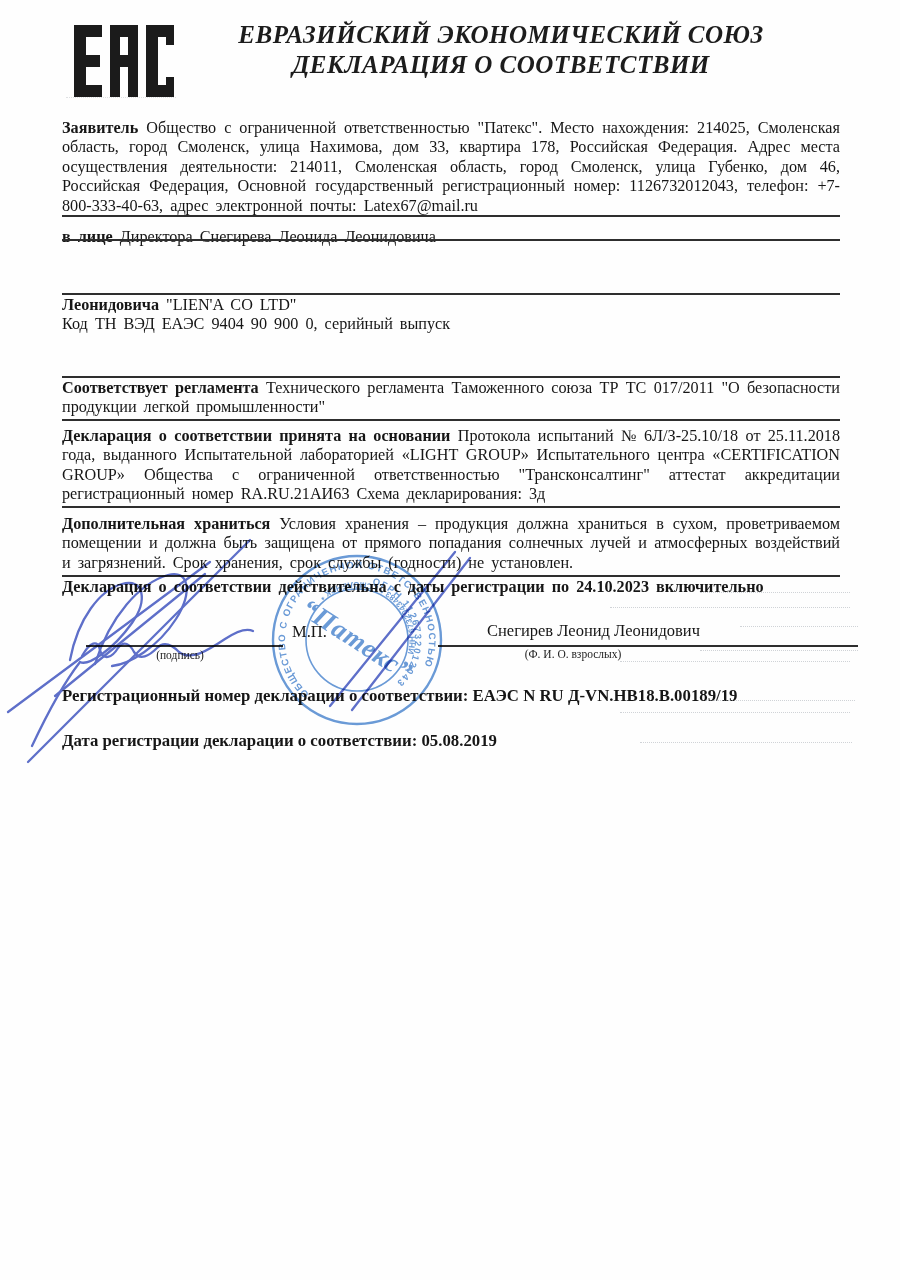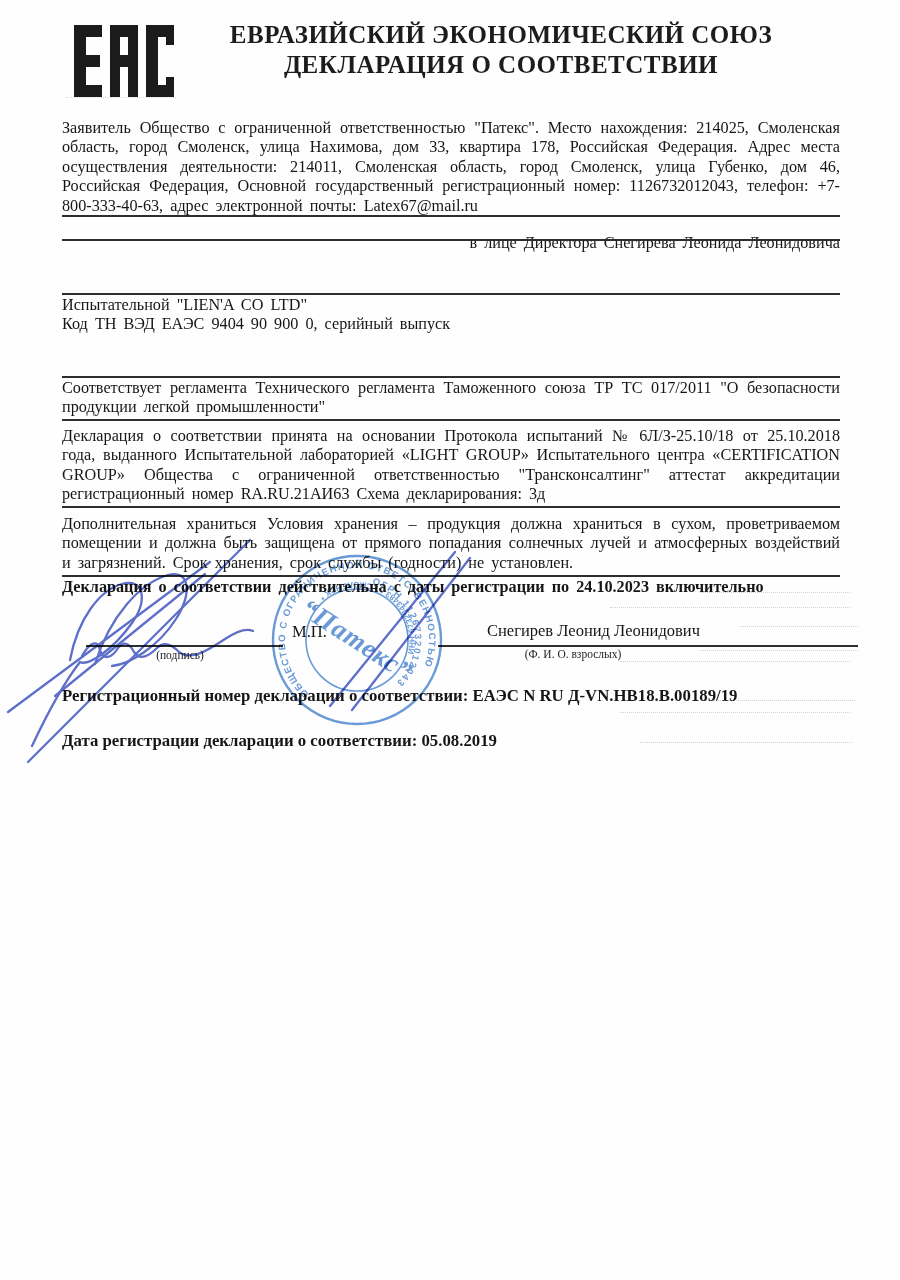--- a/index.html
+++ b/index.html
@@ -6,29 +6,29 @@
   .page{
     position:relative;width:900px;height:1280px;margin:0 auto;
     background:#fefefe;
     font-family:"Liberation Serif","DejaVu Serif",serif;
     color:#161616;overflow:hidden;
   }
   
   .logo{position:absolute;left:72px;top:24px;width:104px;height:74px;}
   .title{
     position:absolute;left:170px;top:20px;width:662px;text-align:center;
-    font-weight:bold;font-size:25px;line-height:30px;letter-spacing:.5px;color:#1c1c1c;
+    font-weight:bold;font-size:25px;line-height:30px;letter-spacing:.5px;color:#1c1c1c;font-style:italic;
   }
   
   .blk{
     position:absolute;left:62px;width:778px;
     font-size:16.2px;line-height:19.4px;text-align:justify;word-spacing:3px;
   }
   .blk p{margin:0;}
-  .blk b{font-weight:normal;}
+  .blk b{font-weight:bold;}
   .hr{position:absolute;left:62px;width:778px;height:2px;background:#2e2e2e;}
   .bold-line{font-weight:bold;text-align:left;}
   
   .mp{position:absolute;left:292px;top:622px;font-size:16.5px;}
   .signer{position:absolute;left:487px;top:621px;font-size:16.5px;}
   .sigline{position:absolute;height:1.6px;background:#2e2e2e;top:645px;}
   .sigline.left{left:86px;width:197px;}
   .sigline.right{left:438px;width:420px;}
   .caption{position:absolute;font-size:11.5px;color:#222;text-align:center;}
   .cap-sign{left:110px;top:649px;width:140px;}
@@ -58,40 +58,40 @@
   <div class="title">
     <div>ЕВРАЗИЙСКИЙ ЭКОНОМИЧЕСКИЙ СОЮЗ</div>
     <div>ДЕКЛАРАЦИЯ О СООТВЕТСТВИИ</div>
   </div>
 
   <div class="blk" style="top:119px">
     <p><b>Заявитель</b> <span>Общество с ограниченной ответственностью "Патекс". Место нахождения: 214025, Смоленская область, город Смоленск, улица Нахимова, дом 33, квартира 178, Российская Федерация. Адрес места осуществления деятельности: 214011, Смоленская область, город Смоленск, улица Губенко, дом 46, Российская Федерация, Основной государственный регистрационный номер: 1126732012043, телефон: +7-800-333-40-63, адрес электронной почты: Latex67@mail.ru</span></p>
   </div>
   <div class="hr" style="top:215px"></div>
 
-  <div class="blk" style="top:234px;text-align:right">
+  <div class="blk" style="top:228px;text-align:left">
     <p><b>в лице</b> <span>Директора Снегирева Леонида Леонидовича</span></p>
   </div>
   <div class="hr" style="top:239px;height:2.4px"></div>
 
   <div class="hr" style="top:293px;height:2.4px"></div>
 
   <div class="blk" style="top:296px">
-    <p><b>Испытательной</b> <span>"LIEN'A CO LTD"</span></p>
+    <p><b>Леонидовича</b> <span>"LIEN'A CO LTD"</span></p>
     <p>Код ТН ВЭД ЕАЭС 9404 90 900 0, серийный выпуск</p>
   </div>
   <div class="hr" style="top:376px"></div>
 
   <div class="blk" style="top:379px">
     <p><b>Соответствует регламента</b> <span>Технического регламента Таможенного союза ТР ТС 017/2011 "О безопасности продукции легкой промышленности"</span></p>
   </div>
   <div class="hr" style="top:419px;height:2.4px"></div>
 
   <div class="blk" style="top:427px">
-    <p><b>Декларация о соответствии принята на основании</b> <span>Протокола испытаний № 6Л/З-25.10/18 от 25.10.2018 года, выданного Испытательной лабораторией «LIGHT GROUP» Испытательного центра «CERTIFICATION GROUP» Общества с ограниченной ответственностью "Трансконсалтинг" аттестат аккредитации регистрационный номер RA.RU.21АИ63 Схема декларирования: 3д</span></p>
+    <p><b>Декларация о соответствии принята на основании</b> <span>Протокола испытаний № 6Л/З-25.10/18 от 25.11.2018 года, выданного Испытательной лабораторией «LIGHT GROUP» Испытательного центра «CERTIFICATION GROUP» Общества с ограниченной ответственностью "Трансконсалтинг" аттестат аккредитации регистрационный номер RA.RU.21АИ63 Схема декларирования: 3д</span></p>
   </div>
   <div class="hr" style="top:506px"></div>
 
   <div class="blk" style="top:515px">
     <p><b>Дополнительная храниться</b> <span>Условия хранения – продукция должна храниться в сухом, проветриваемом помещении и должна быть защищена от прямого попадания солнечных лучей и атмосферных воздействий и загрязнений. Срок хранения, срок службы (годности) не установлен.</span></p>
   </div>
   <div class="hr" style="top:575px"></div>
 
   <div class="blk bold-line" style="top:578px">
     <p>Декларация о соответствии действительна с даты регистрации по 24.10.2023 включительно</p>

